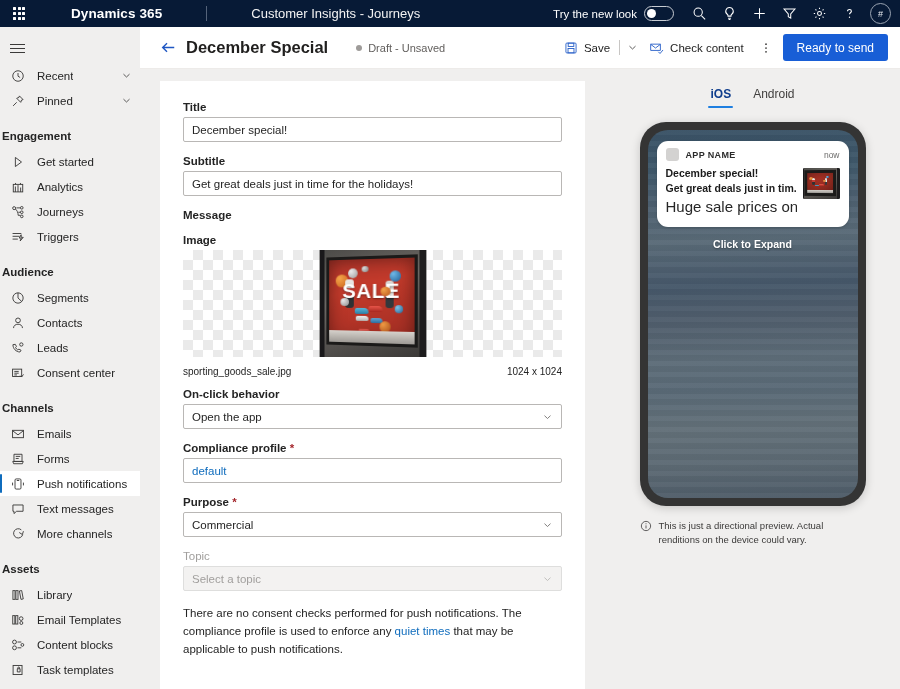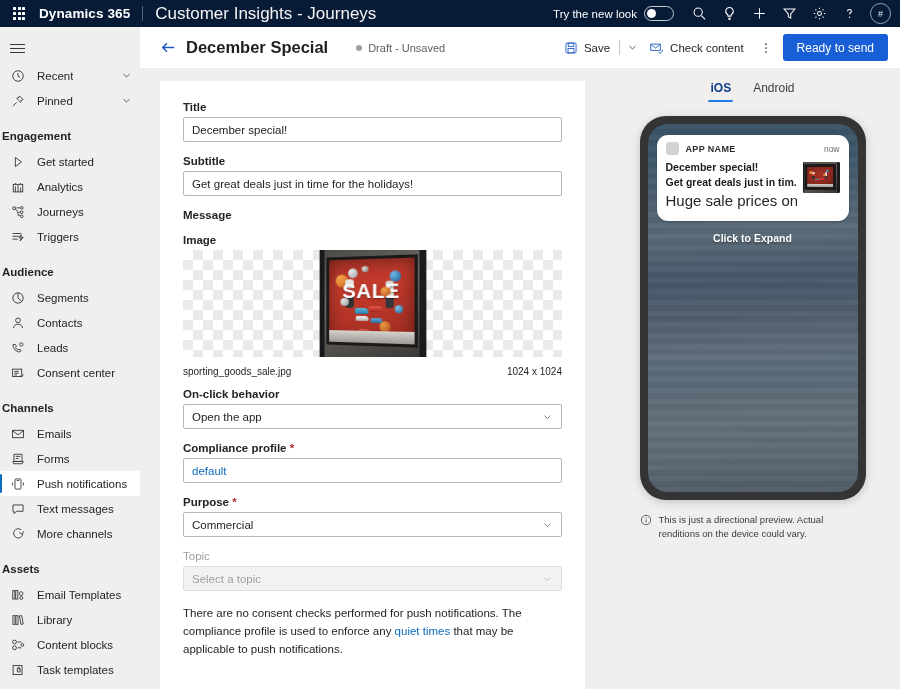--- a/index.html
+++ b/index.html
@@ -12,27 +12,28 @@
   }
   .app { position: relative; width: 900px; height: 689px; display: flex; flex-direction: column; }
 
   
   .topbar {
     height: 27px; flex: 0 0 27px;
     background: #071a36;
     display: flex; align-items: center;
     color: #fff;
     padding: 0 6px 0 8px;
+    gap: 32px;
   }
   .waffle { width: 22px; height: 27px; display: flex; align-items: center; justify-content: center; cursor: pointer; }
   .waffle-grid { display: grid; grid-template-columns: repeat(3, 3px); grid-template-rows: repeat(3, 3px); gap: 1.6px; }
   .waffle-grid i { display: block; width: 3px; height: 3px; background: #fff; border-radius: 0.5px; }
   .brand { font-size: 13.5px; font-weight: 700; letter-spacing: .1px; margin-left: 9px; white-space: nowrap; }
   .vdiv { width: 1px; height: 15px; background: #54637a; margin: 0 12px; }
-  .appname { font-size: 17px; font-weight: 400; color: #f3f3f3; white-space: nowrap; }
+  .appname { font-size: 13px; font-weight: 400; color: #f3f3f3; white-space: nowrap; }
   .topbar-right { margin-left: auto; display: flex; align-items: center; gap: 1px; }
   .newlook { display: flex; align-items: center; gap: 7px; margin-right: 10px; cursor: pointer; }
   .newlook span { font-size: 11.5px; }
   .toggle {
     width: 30px; height: 15px; border-radius: 8px;
     border: 1px solid #c6cbd2; background: transparent;
     position: relative;
   }
   .toggle i { position: absolute; left: 2px; top: 2px; width: 9px; height: 9px; border-radius: 50%; background: #fff; }
   .ticon {
@@ -166,21 +167,21 @@
     width: 107px; height: 107px; overflow: hidden;
   }
   .imgmeta { display: flex; align-items: center; margin-top: 9px; font-size: 10px; color: #242424; }
   .imgmeta .fname { }
   .imgmeta .dims { margin-left: auto; }
 
   .helptext { font-size: 11.5px; color: #242424; line-height: 1.55; margin-top: 14px; }
   .helptext a { color: #0f6cbd; text-decoration: none; cursor: pointer; }
 
   
-  .previewwrap { flex: 1; display: flex; flex-direction: column; align-items: center; padding-top: 8px; min-width: 0; }
+  .previewwrap { flex: 1; display: flex; flex-direction: column; align-items: center; padding-top: 14px; min-width: 0; }
   .ptabs { display: flex; gap: 18px; margin-bottom: 14px; }
   .ptab {
     font-size: 12px; color: #42403f; padding: 4px 2px 7px 2px; cursor: pointer; position: relative;
   }
   .ptab.active { color: #0f3d8c; font-weight: 600; }
   .ptab.active::after {
     content: ""; position: absolute; left: 0; right: 0; bottom: 0; height: 2.5px;
     background: #1f7fe0; border-radius: 2px;
   }
   .phone {
@@ -489,37 +490,37 @@
               <path d="M9.4 6.3l3.6 2.3 1.2-3.8"></path>
             </svg>
         </span>
         <span class="nav-label">More channels</span>
       </div>
 
       <div class="nav-group">Assets</div>
       <div class="nav-item">
         <span class="nav-ico">
           <svg width="14" height="14" viewBox="0 0 16 16" fill="none" stroke="#3b3a39" stroke-width="1.05">
+            <rect x="2.2" y="3" width="2.4" height="10"></rect>
+              <rect x="5.6" y="3" width="2.4" height="10"></rect>
+            <path d="M9.6 3.4l2.6-.5 1.8 9.6-2.6.5z"></path>
+            </svg>
+        </span>
+        <span class="nav-label">Library</span>
+      </div>
+      <div class="nav-item">
+        <span class="nav-ico">
+          <svg width="14" height="14" viewBox="0 0 16 16" fill="none" stroke="#3b3a39" stroke-width="1.05">
             <rect x="2" y="3" width="2.4" height="9.6"></rect>
               <rect x="5.4" y="3" width="2.4" height="9.6"></rect>
             <circle cx="11.6" cy="6.4" r="2.1"></circle>
               <circle cx="11.8" cy="11.4" r="1.7"></circle>
             </svg>
         </span>
         <span class="nav-label">Email Templates</span>
-      </div>
-      <div class="nav-item">
-        <span class="nav-ico">
-          <svg width="14" height="14" viewBox="0 0 16 16" fill="none" stroke="#3b3a39" stroke-width="1.05">
-            <rect x="2.2" y="3" width="2.4" height="10"></rect>
-              <rect x="5.6" y="3" width="2.4" height="10"></rect>
-            <path d="M9.6 3.4l2.6-.5 1.8 9.6-2.6.5z"></path>
-            </svg>
-        </span>
-        <span class="nav-label">Library</span>
       </div>
       <div class="nav-item">
         <span class="nav-ico">
           <svg width="14" height="14" viewBox="0 0 16 16" fill="none" stroke="#3b3a39" stroke-width="1.05">
             <circle cx="4" cy="4.6" r="2.2"></circle>
               <circle cx="4" cy="11.2" r="2.2"></circle>
             <path d="M7.4 4.6h4.4M7.4 11.2h4.4"></path>
               <circle cx="13" cy="7.9" r="1.6"></circle>
             </svg>
         </span>

